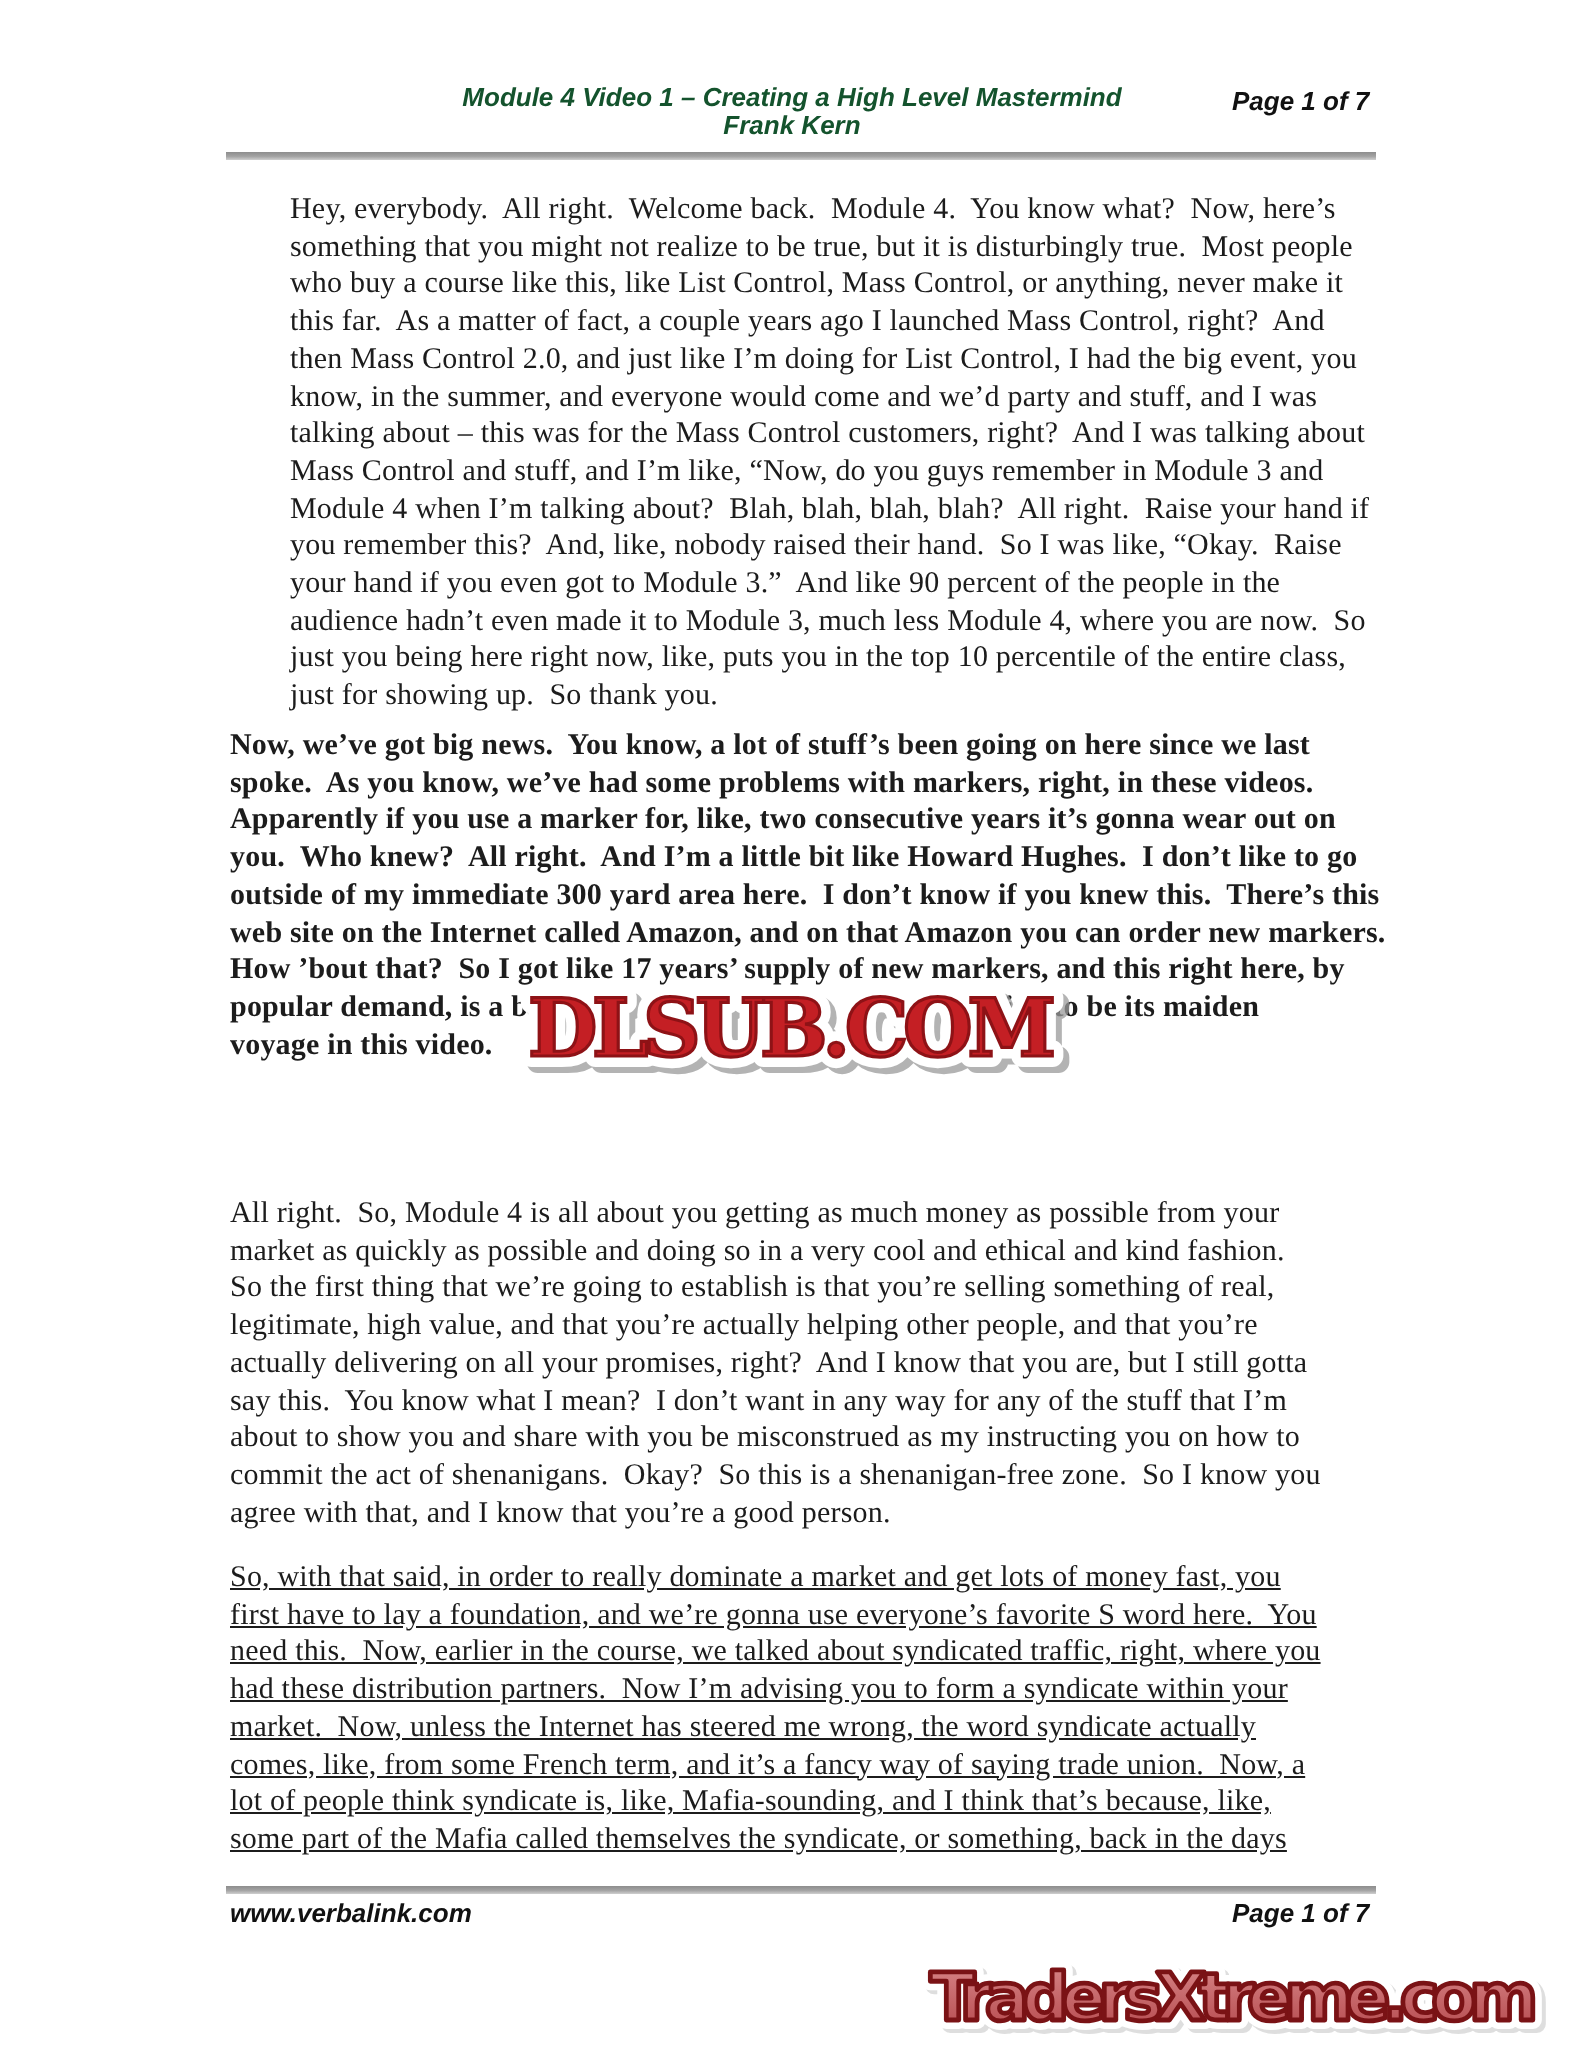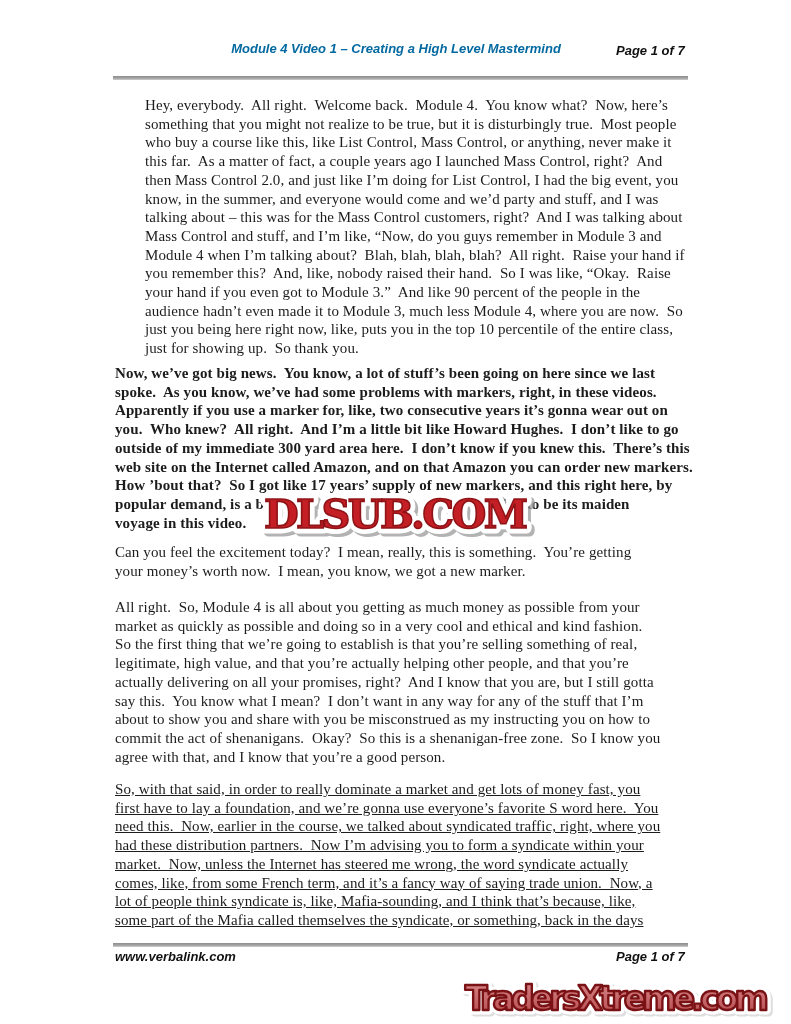--- a/index.html
+++ b/index.html
@@ -3,21 +3,21 @@
 <meta charset="utf-8">
 <style>
   html,body{margin:0;padding:0;background:#fff;}
   .page{position:relative;width:791px;height:1024px;background:#ffffff;overflow:hidden;
         font-family:"Liberation Serif","DejaVu Serif",serif;color:#1c1c1c;}
 
   
   .logo-wrap{position:absolute;top:4px;right:8px;width:238px;height:50px;}
   .header-center{position:absolute;left:115px;top:42px;width:562px;text-align:center;
         font-family:"Liberation Sans",sans-serif;font-weight:bold;font-style:italic;
-        font-size:13px;line-height:14px;color:#0369a1;}
+        font-size:13px;line-height:14px;color:#14532d;}
   .header-page{position:absolute;left:616px;top:43px;width:120px;
         font-family:"Liberation Sans",sans-serif;font-weight:bold;font-style:italic;
         font-size:13px;color:#111;}
   .rule{position:absolute;left:113px;width:575px;height:4px;
         background:linear-gradient(#8d8d8d,#a3a3a3 55%,#cfcfcf);}
   .rule.top{top:76px;}
   .rule.bottom{top:943px;}
 
   
   .para{position:absolute;left:115px;width:640px;white-space:pre;
@@ -37,20 +37,21 @@
         font-size:13px;color:#111;}
 </style>
 </head>
 <body>
 
 <div class="page">
 
 
   <div class="header-center">
     <div>Module 4 Video 1 – Creating a High Level Mastermind</div>
+    <div>Frank Kern</div>
   </div>
   <div class="header-page">Page 1 of 7</div>
   <div class="rule top"></div>
 
   <div class="para p1">Hey, everybody.  All right.  Welcome back.  Module 4.  You know what?  Now, here’s
 something that you might not realize to be true, but it is disturbingly true.  Most people
 who buy a course like this, like List Control, Mass Control, or anything, never make it
 this far.  As a matter of fact, a couple years ago I launched Mass Control, right?  And
 then Mass Control 2.0, and just like I’m doing for List Control, I had the big event, you
 know, in the summer, and everyone would come and we’d party and stuff, and I was
@@ -64,22 +65,20 @@
 just for showing up.  So thank you.</div>
   <div class="para p2">Now, we’ve got big news.  You know, a lot of stuff’s been going on here since we last
 spoke.  As you know, we’ve had some problems with markers, right, in these videos.
 Apparently if you use a marker for, like, two consecutive years it’s gonna wear out on
 you.  Who knew?  All right.  And I’m a little bit like Howard Hughes.  I don’t like to go
 outside of my immediate 300 yard area here.  I don’t know if you knew this.  There’s this
 web site on the Internet called Amazon, and on that Amazon you can order new markers.
 How ’bout that?  So I got like 17 years’ supply of new markers, and this right here, by
 popular demand, is a b                                                          going to be its maiden
 voyage in this video.</div>
-  <div class="para p3">Can you feel the excitement today?  I mean, really, this is something.  You’re getting
-your money’s worth now.  I mean, you know, we got a new marker.</div>
   <div class="para p4">All right.  So, Module 4 is all about you getting as much money as possible from your
 market as quickly as possible and doing so in a very cool and ethical and kind fashion.
 So the first thing that we’re going to establish is that you’re selling something of real,
 legitimate, high value, and that you’re actually helping other people, and that you’re
 actually delivering on all your promises, right?  And I know that you are, but I still gotta
 say this.  You know what I mean?  I don’t want in any way for any of the stuff that I’m
 about to show you and share with you be misconstrued as my instructing you on how to
 commit the act of shenanigans.  Okay?  So this is a shenanigan-free zone.  So I know you
 agree with that, and I know that you’re a good person.</div>
   <div class="para p5">So, with that said, in order to really dominate a market and get lots of money fast, you

